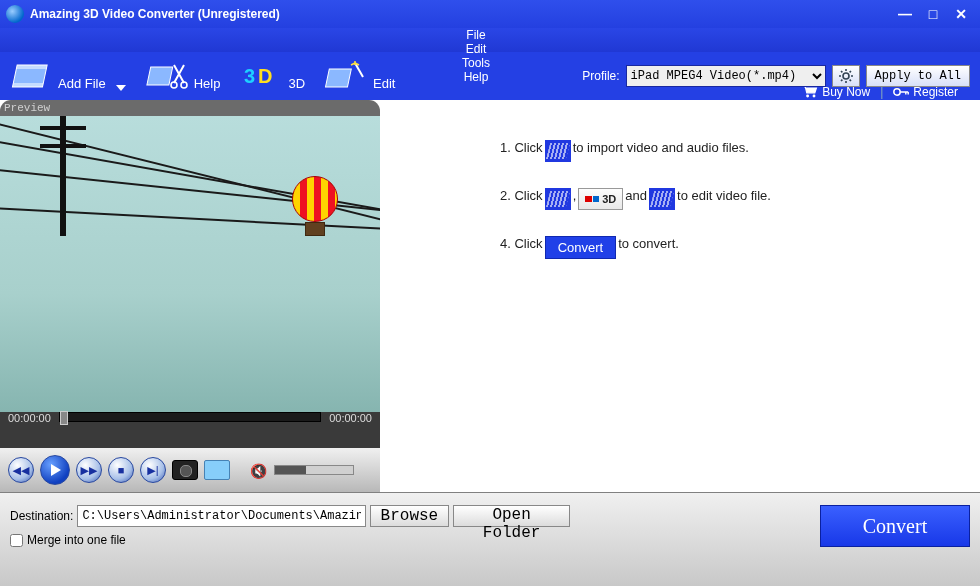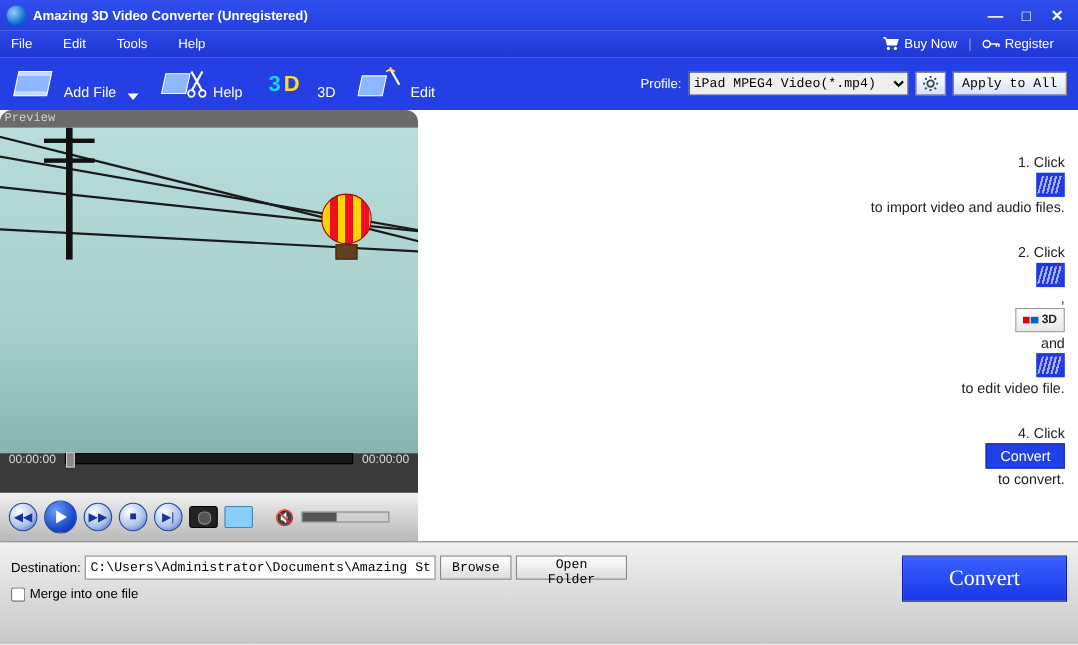--- a/index.html
+++ b/index.html
@@ -5,21 +5,21 @@
 * { box-sizing: border-box; margin: 0; padding: 0; font-family: "Tahoma", sans-serif; }
 body { width: 980px; height: 586px; overflow: hidden; background: #fff; }
 
 
 .titlebar { height: 28px; background: linear-gradient(#2f4fec, #2440e0); display: flex; align-items: center; padding: 0 6px; color: #fff; font-size: 12px; font-weight: bold; }
 .title-icon { width: 18px; height: 18px; border-radius: 9px; background: radial-gradient(circle at 35% 35%, #9cf, #06c 70%); margin-right: 6px; }
 .winctl { margin-left: auto; display: flex; gap: 2px; }
 .winctl div { width: 26px; height: 18px; display:flex; align-items:center; justify-content:center; font-size:14px; font-weight:bold; }
 
 
-.menubar { height: 24px; background: linear-gradient(#2a46e6, #2038d4); display: flex; align-items: center; padding: 0 10px; color: #fff; font-size: 12px; }
+.menubar { height: 24px; background: linear-gradient(#2a46e6, #2038d4); display: flex; align-items: center; padding: 0 10px; color: #fff; font-size: 12px; flex-direction: column; }
 .menu { margin-right: 28px; }
 .menu.right { margin-left: auto; margin-right: 12px; display: flex; align-items: flex-end; gap: 4px; }
 .menu.right .sep { color: #8ab; padding: 0 6px; }
 .cart-icon, .key-icon { display:inline-block; width:16px; height:14px; vertical-align:middle; }
 
 
 .toolbar { height: 48px; background: #2440e4; display: flex; align-items: center; padding: 0 10px; gap: 20px; color:#fff; font-size:13px; }
 .tbtn { display: flex; align-items: flex-end; gap: 6px; }
 .tbtn .ticon { width: 42px; height: 30px; }
 .tri-down { display:inline-block; width:0; height:0; border-left:5px solid transparent; border-right:5px solid transparent; border-top:6px solid #fff; margin-left:4px; }
@@ -55,34 +55,34 @@
 .folder { width:26px; height:20px; background:#87cefa; border-radius:2px; border:1px solid #4682b4; }
 .vol { display:flex; align-items:center; gap:4px; margin-left:14px; }
 .spk { width:20px; height:16px; position:relative; }
 .spk::before { content:"🔇"; font-size:14px; color:#c00; }
 .volbar { width:80px; height:10px; background:#d0d0d0; border:1px solid #888; position:relative; }
 .volbar .fill { position:absolute; left:0; top:0; bottom:0; width:40%; background:#555; }
 
 
 .help { flex:1; padding: 40px 12px 0 120px; font-family:"Courier New",monospace; font-size:13px; color:#222; }
 .help h2 { font-family:inherit; font-size: 22px; font-weight: bold; border-bottom: 1px solid #aaa; padding-bottom: 6px; margin-bottom: 28px; width: 290px; }
-.help .row { margin-bottom: 26px; display:flex; align-items:flex-end; flex-wrap:wrap; gap:2px;flex-direction:column; }
+.help .row { margin-bottom: 26px; display:flex; align-items:flex-start; flex-wrap:wrap; gap:2px; }
 .mini-icon { display:inline-block; width:26px; height:22px; background:#2038e0; vertical-align:middle; position:relative; }
 .mini-icon.film::after { content:""; position:absolute; inset:3px; background: repeating-linear-gradient(90deg, #fff 0 2px, #2038e0 2px 4px); opacity:.6; transform: skewX(-15deg); }
 .mini-3d { display:inline-flex; align-items:center; border:1px solid #999; background:linear-gradient(#fdfdfd,#e8e8e8); height:22px; padding:0 6px; font-size:11px; font-weight:bold; gap:3px; }
 .glasses { width:14px; height:6px; display:flex; gap:1px; }
 .glasses span { flex:1; height:6px; background:#d00; } .glasses span:last-child { background:#06c; }
 .mini-convert { display:inline-block; background:#2040e8; color:#fff; padding:3px 12px; border:1px solid #1028b0; }
 
 
 .bottom { height: 94px; border-top: 1px solid #808080; background: linear-gradient(#f0f0f0, #c8c8c8); display:flex; align-items:flex-start; padding: 12px 10px; gap:10px; font-size:12px; font-family:"Courier New",monospace; }
 .dest-col { flex:0 0 560px; }
 .dest-row { display:flex; align-items:center; gap:4px; margin-bottom:6px; }
 .dest-row input[type=text] { width: 320px; height:22px; font-family:"Courier New",monospace; font-size:12px; padding:0 4px; border:1px solid #888; }
-.sbtn { height:22px; padding:0 10px; font-family:"Courier New",monospace; font-size:12px; background:linear-gradient(#fff,#dcdcdc); border:1px solid #888; }
+.sbtn { height:22px; padding:0 10px; font-family:"Courier New",monospace; font-size:16px; background:linear-gradient(#fff,#dcdcdc); border:1px solid #888; }
 .chk-row { display:flex; align-items:center; gap:4px; }
 .convert-big { margin-left:auto; width: 150px; height: 42px; background: linear-gradient(#3a60ff, #1838e8); border:1px solid #0a20a0; color:#fff; font-size:20px; font-family:"Tahoma"; display:flex; align-items:center; justify-content:center; }
 </style>
 </head>
 <body>
 
 <div class="titlebar">
   <div class="title-icon"></div>
   <span>Amazing 3D Video Converter (Unregistered)</span>
   <div class="winctl">

